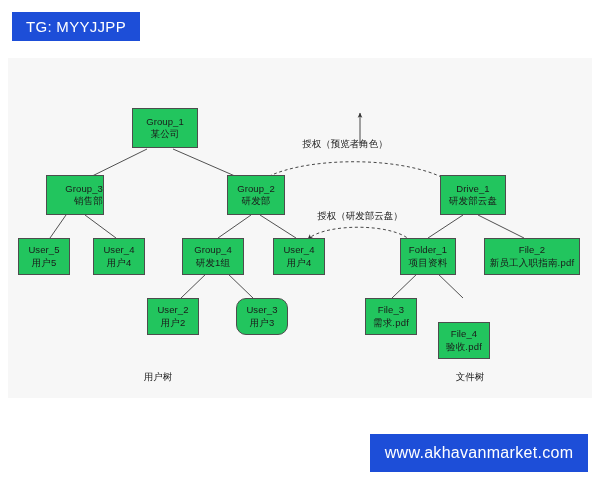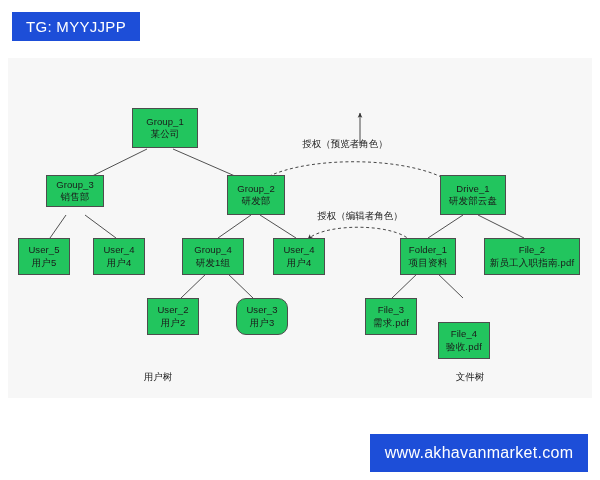--- a/index.html
+++ b/index.html
@@ -151,21 +151,21 @@
     <path d="M403,183 C386,165 318,165 300,181" stroke="#333333" stroke-width="0.9" fill="none" stroke-dasharray="3,2.6" marker-end="url(#arrowDash)"></path>
 
     <line x1="352" y1="88" x2="352" y2="55" stroke="#333333" stroke-width="0.9" marker-end="url(#arrowSolid)"></line>
   </svg>
 
   <div class="node" style="left:124px; top:50px; width:66px; height:40px;">
     <span class="n-id">Group_1</span>
     <span class="n-name">某公司</span>
   </div>
 
-  <div class="node" style="left:38px; top:117px; width:58px; height:32px;">
+  <div class="node" style="left:38px; top:117px; width:58px; height:40px;align-items:flex-end;">
     <span class="n-id">Group_3</span>
     <span class="n-name">销售部</span>
   </div>
 
   <div class="node" style="left:219px; top:117px; width:58px; height:40px;">
     <span class="n-id">Group_2</span>
     <span class="n-name">研发部</span>
   </div>
 
   <div class="node" style="left:10px; top:180px; width:52px; height:37px;">
@@ -219,21 +219,21 @@
   </div>
 
   <div class="node" style="left:430px; top:240px; width:52px; height:37px;margin-top:24px;">
     <span class="n-id">File_4</span>
     <span class="n-name">验收.pdf</span>
   </div>
 
 
   <div class="annot" style="left:272px; top:80px; width:130px;">授权（预览者角色）</div>
 
-  <div class="annot" style="left:287px; top:152px; width:130px;">授权（编辑者角色）</div>
+  <div class="annot" style="left:287px; top:152px; width:130px;">授权（研发部云盘）</div>
 
   <div class="caption" style="left:110px; top:313px; width:80px;">用户树</div>
 
   <div class="caption" style="left:422px; top:313px; width:80px;">文件树</div>
 
 </div>
 
 <div class="watermark" id="wm-bottom">www.akhavanmarket.com</div>
 
 </body></html>

